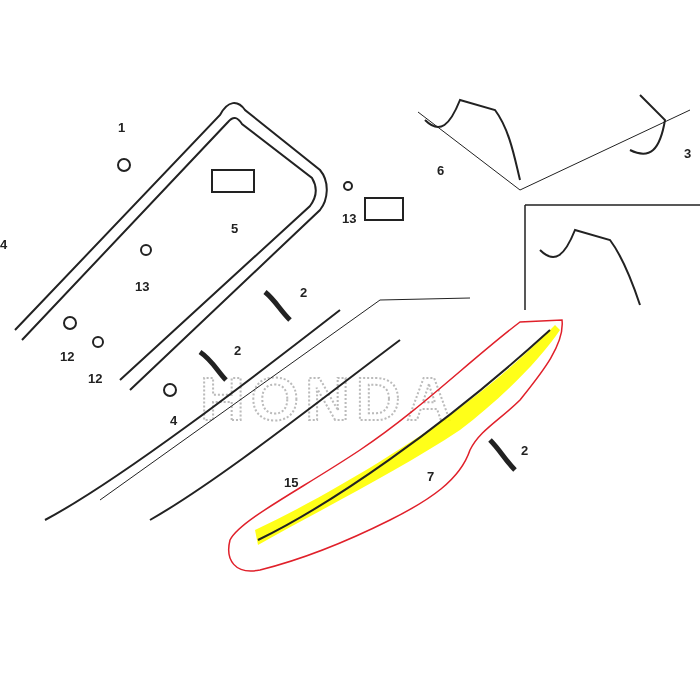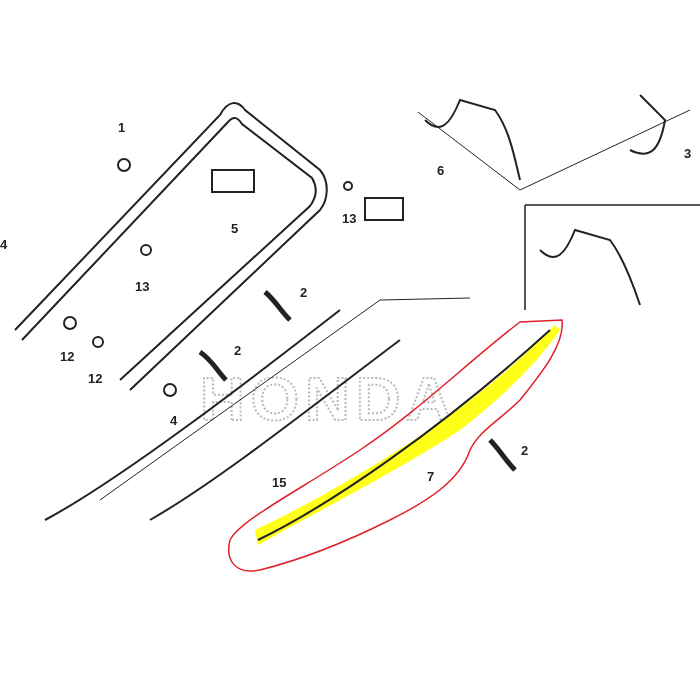--- a/index.html
+++ b/index.html
@@ -51,19 +51,19 @@
 
   <div class="lbl" style="left:118px;top:121px">1</div>
   <div class="lbl" style="left:231px;top:222px">5</div>
   <div class="lbl" style="left:135px;top:280px">13</div>
   <div class="lbl" style="left:0px;top:238px">4</div>
   <div class="lbl" style="left:60px;top:350px">12</div>
   <div class="lbl" style="left:88px;top:372px">12</div>
   <div class="lbl" style="left:300px;top:286px">2</div>
   <div class="lbl" style="left:234px;top:344px">2</div>
   <div class="lbl" style="left:170px;top:414px">4</div>
-  <div class="lbl" style="left:272px;top:476px">15</div>
+  <div class="lbl" style="left:284px;top:476px">15</div>
   <div class="lbl" style="left:437px;top:164px">6</div>
   <div class="lbl" style="left:342px;top:212px">13</div>
   <div class="lbl" style="left:684px;top:147px">3</div>
   <div class="lbl" style="left:427px;top:470px">7</div>
   <div class="lbl" style="left:521px;top:444px">2</div>
 </div>
 
 </body></html>

